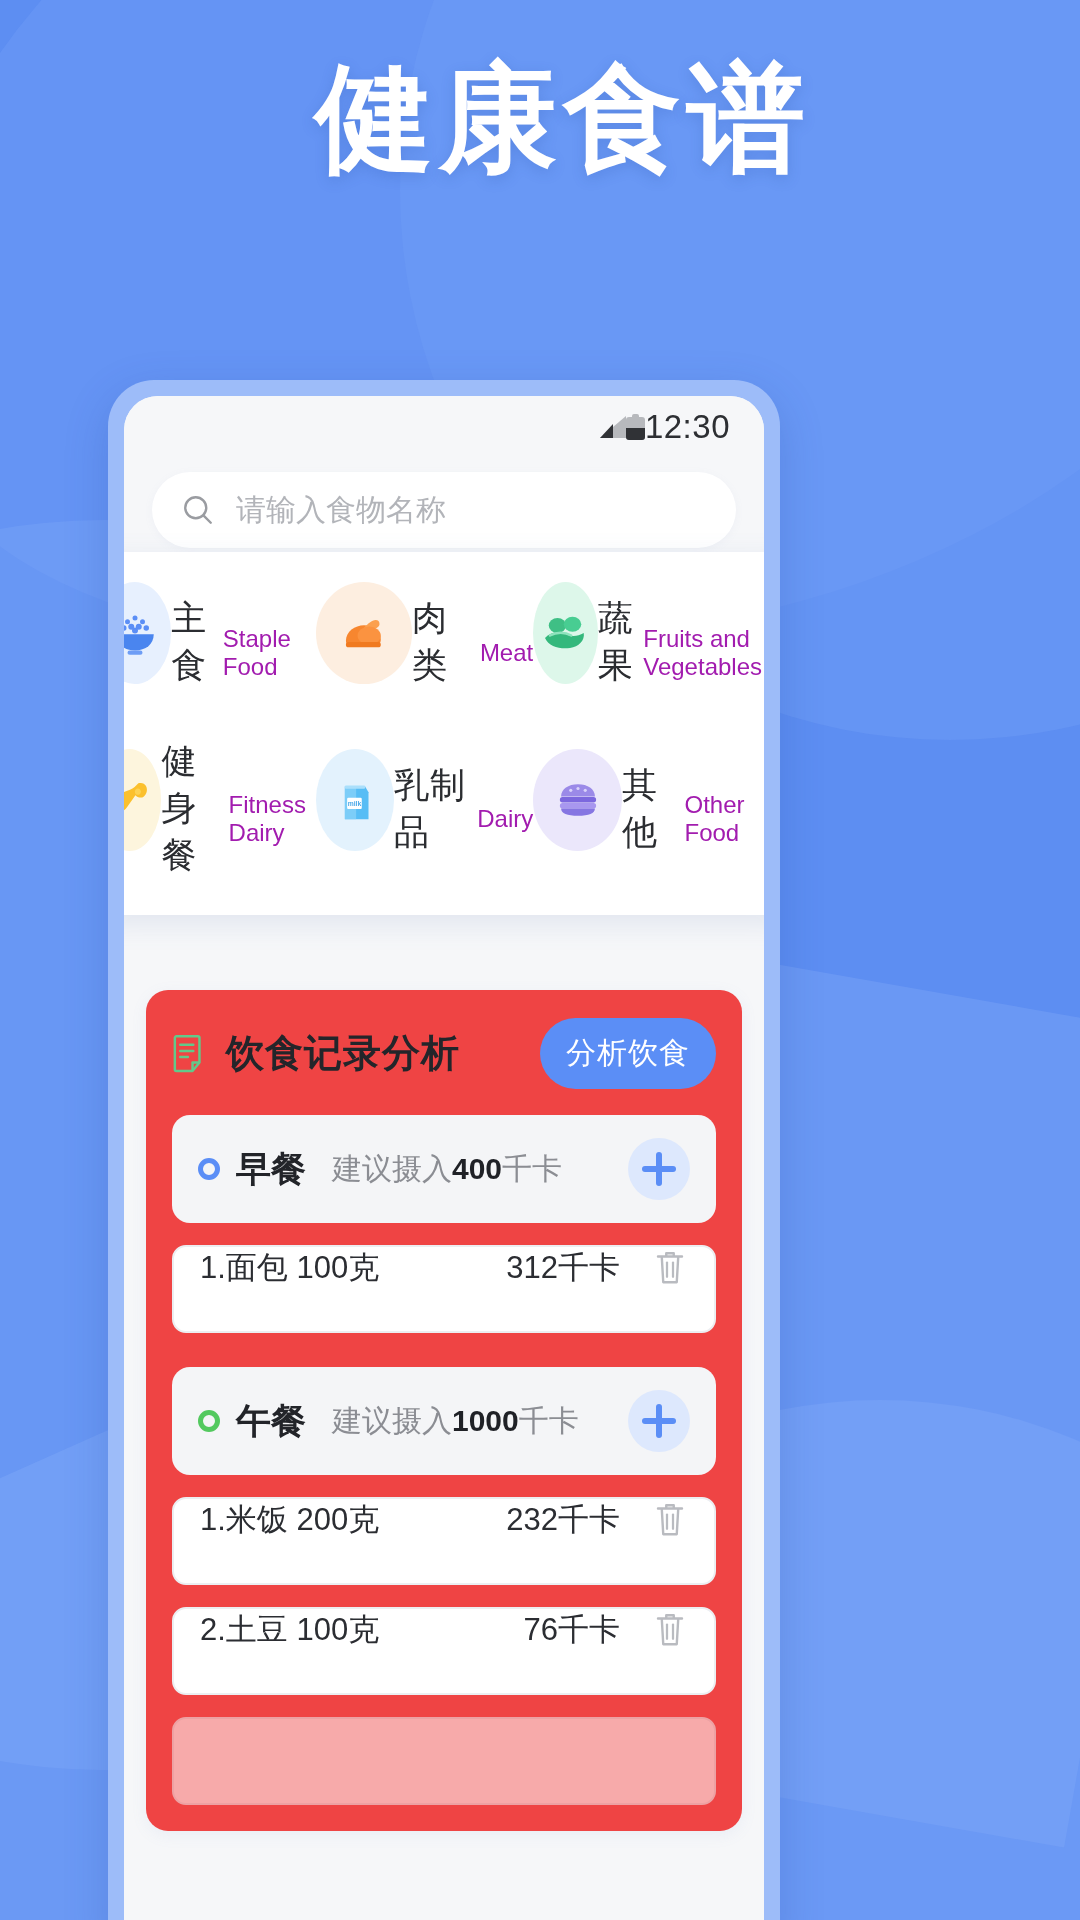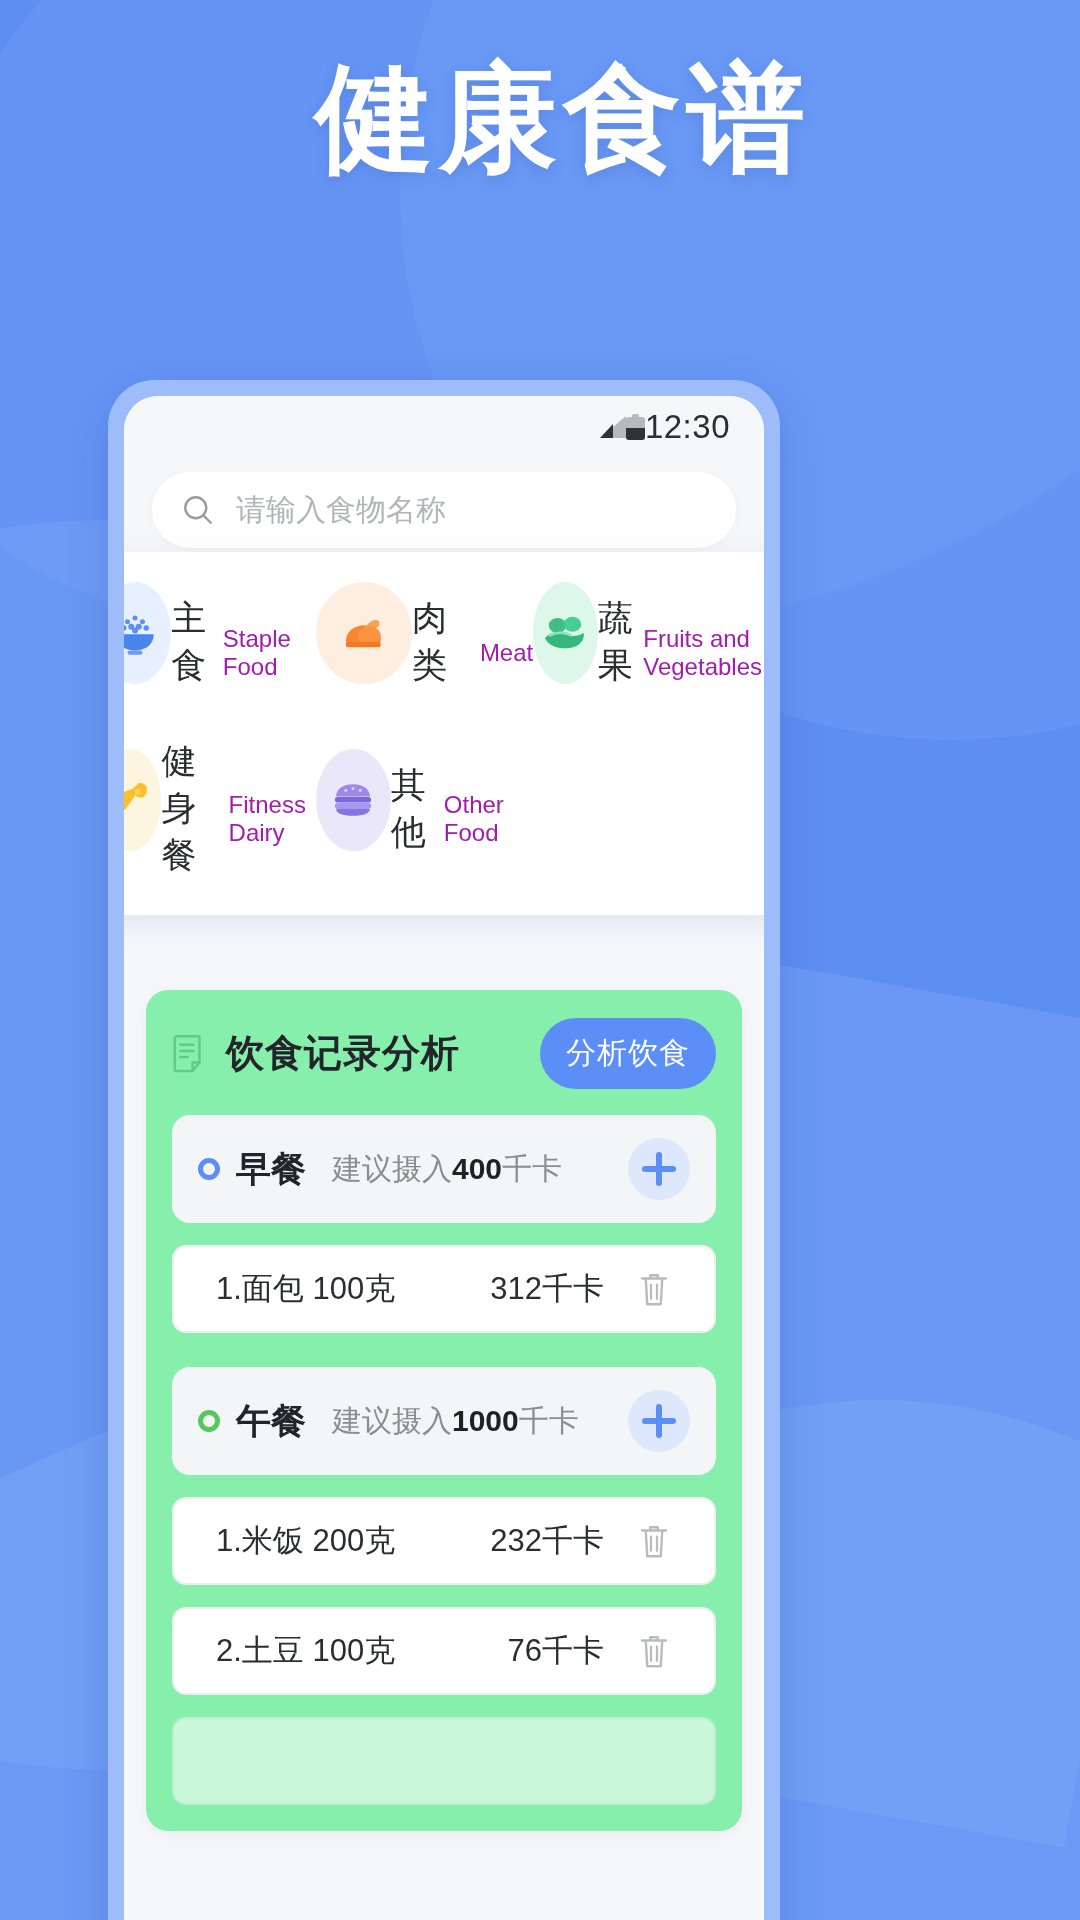--- a/index.html
+++ b/index.html
@@ -150,21 +150,21 @@
     display:flex; align-items:center; justify-content:center;
     margin-bottom:18px;
   }
   .cat-zh { font-size:35px; color:#2b2d31; font-weight:500; letter-spacing:1px; }
   .cat-en { font-size:24px; color:#a21caf; margin-top:21px; }
 
   
   .diet-card {
     position:absolute;
     left:22px; right:22px; top:594px;
-    background:#86efac;
+    background:#ef4444;
     border-radius:22px;
     padding:28px 26px 26px;
     box-shadow:0 4px 16px rgba(120,145,195,.09);
     z-index:5;
   }
   .diet-head { display:flex; align-items:center; }
   .diet-head-icon { width:38px; height:40px; margin-right:16px; flex:none; }
   .diet-title { font-size:38px; color:#23252a; font-weight:600; letter-spacing:1px; }
   .analyze-btn {
     margin-left:auto;
@@ -199,22 +199,22 @@
     content:""; position:absolute; background:#5b8ef6; border-radius:3px;
   }
   .meal-add .plus:before { left:0; top:14px; width:34px; height:6px; }
   .meal-add .plus:after  { top:0; left:14px; height:34px; width:6px; }
 
   .food-row {
     margin-top:22px;
     height:88px;
     border:2px solid #eceef1;
     border-radius:14px;
-    display:flex; align-items:center;
-    padding:0 42px;
+    display:flex; align-items:flex-start;
+    padding:0 26px;
     background:#fff;
   }
   .food-name { font-size:31px; color:#2b2d32; }
   .food-kcal { margin-left:auto; font-size:31px; color:#2b2d32; }
   .trash { width:36px; height:40px; margin-left:32px; flex:none; }
   .food-row.ghost { opacity:.55; }
 </style>
 </head>
 <body>
 
@@ -311,20 +311,33 @@
           <div class="cat-circle" style="background:#fdf5dd">
             <svg viewBox="0 0 48 48" width="58" height="58">
               <path d="M33 10c3 0 5 2.5 5 5.5S36 22 33 22c-2 0-3.5-1-4.5-2l-7 10c-2 3-5 4-8 3-3-1-5-4-4.5-7.5.5-4 4-6 7-7l8-3c3-1 5-3.5 6.5-5C31 9.4 32 10 33 10z" fill="#fbc02d"></path>
               <path d="M30.5 14.5c1.4 0 2.5 1.1 2.5 2.6s-1.1 2.6-2.5 2.6S28 18.6 28 17.1s1.1-2.6 2.5-2.6z" fill="#fdd254"></path>
             </svg>
           </div>
           <div class="cat-zh">健身餐</div>
           <div class="cat-en">Fitness Dairy</div>
         </div>
 
+        <div class="cat-item">
+          <div class="cat-circle" style="background:#e3f2fd">
+            <svg viewBox="0 0 48 48" width="54" height="54">
+              <path d="M15 12h18l3 5v24H15z" fill="#57bdf5"></path>
+              <path d="M15 12h10v29H15z" fill="#7ccdf8"></path>
+              <rect x="15" y="11" width="18" height="3" rx="1" fill="#aadffb"></rect>
+              <rect x="17" y="22" width="13" height="10" rx="1" fill="#ffffff"></rect>
+              <text x="23.5" y="29.6" font-size="6" font-weight="bold" fill="#4ba8e8" text-anchor="middle" font-family="sans-serif">milk</text>
+            </svg>
+          </div>
+          <div class="cat-zh">乳制品</div>
+          <div class="cat-en">Dairy</div>
+        </div>
 
         <div class="cat-item">
           <div class="cat-circle" style="background:#ebe7fb">
             <svg viewBox="0 0 48 48" width="58" height="58">
               <path d="M10 21c0-6 6-10 14-10s14 4 14 10z" fill="#9b8ae8"></path>
               <rect x="9" y="21.5" width="30" height="4.5" rx="2.2" fill="#7c68de"></rect>
               <rect x="9" y="26.5" width="30" height="4.5" rx="2.2" fill="#a897ef"></rect>
               <path d="M10 31h28c0 4-5 6-14 6s-14-2-14-6z" fill="#8676e2"></path>
               <circle cx="18" cy="16" r="1.3" fill="#d9d2fa"></circle>
                 <circle cx="24" cy="14.5" r="1.3" fill="#d9d2fa"></circle>

